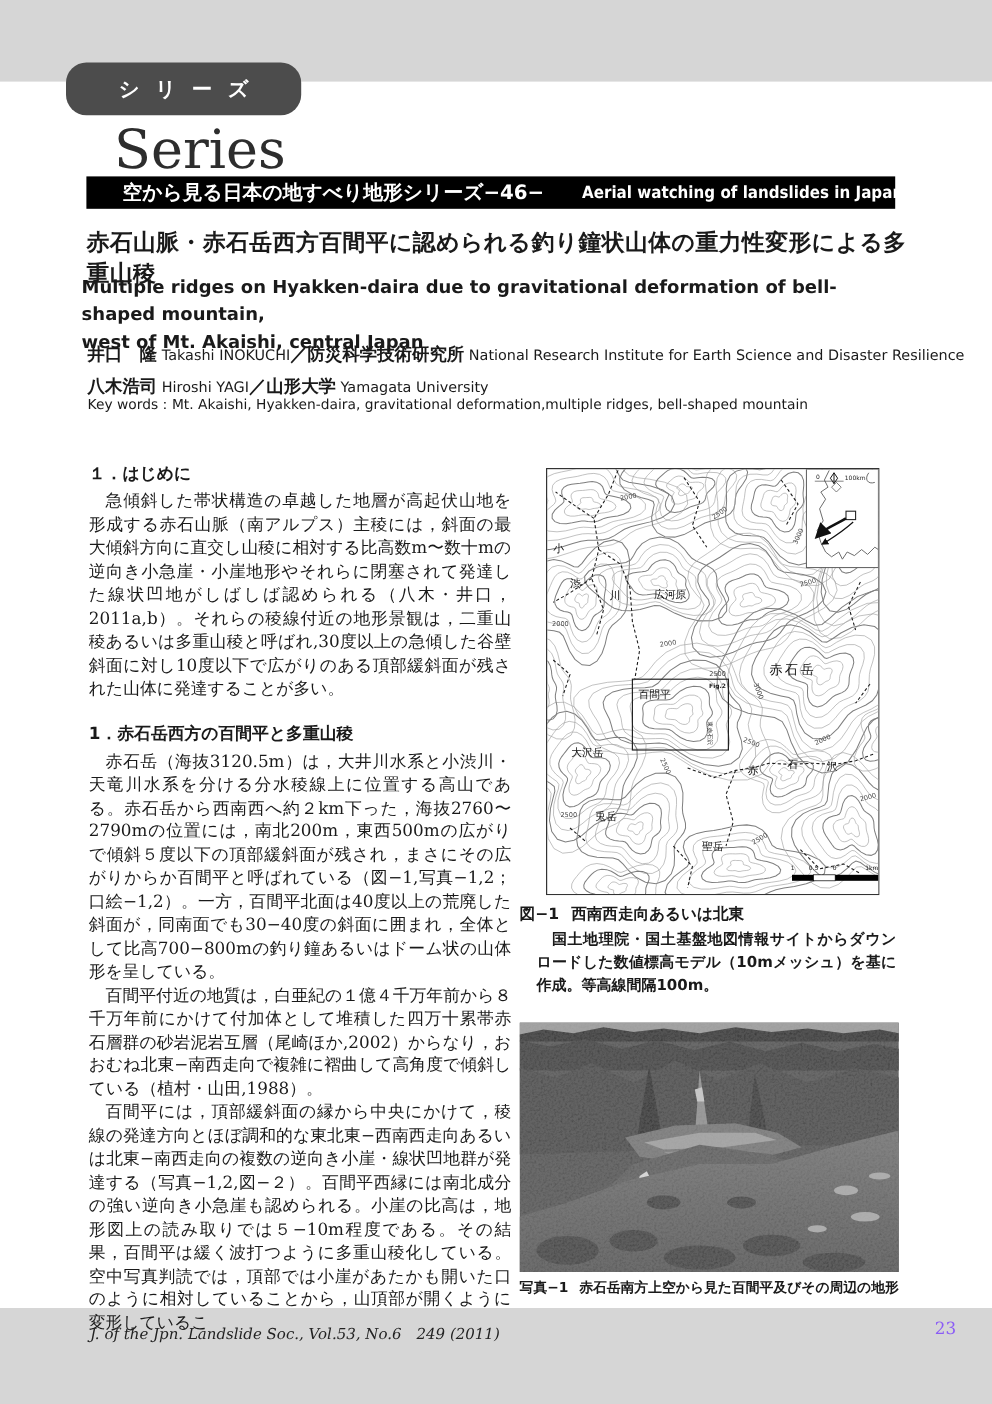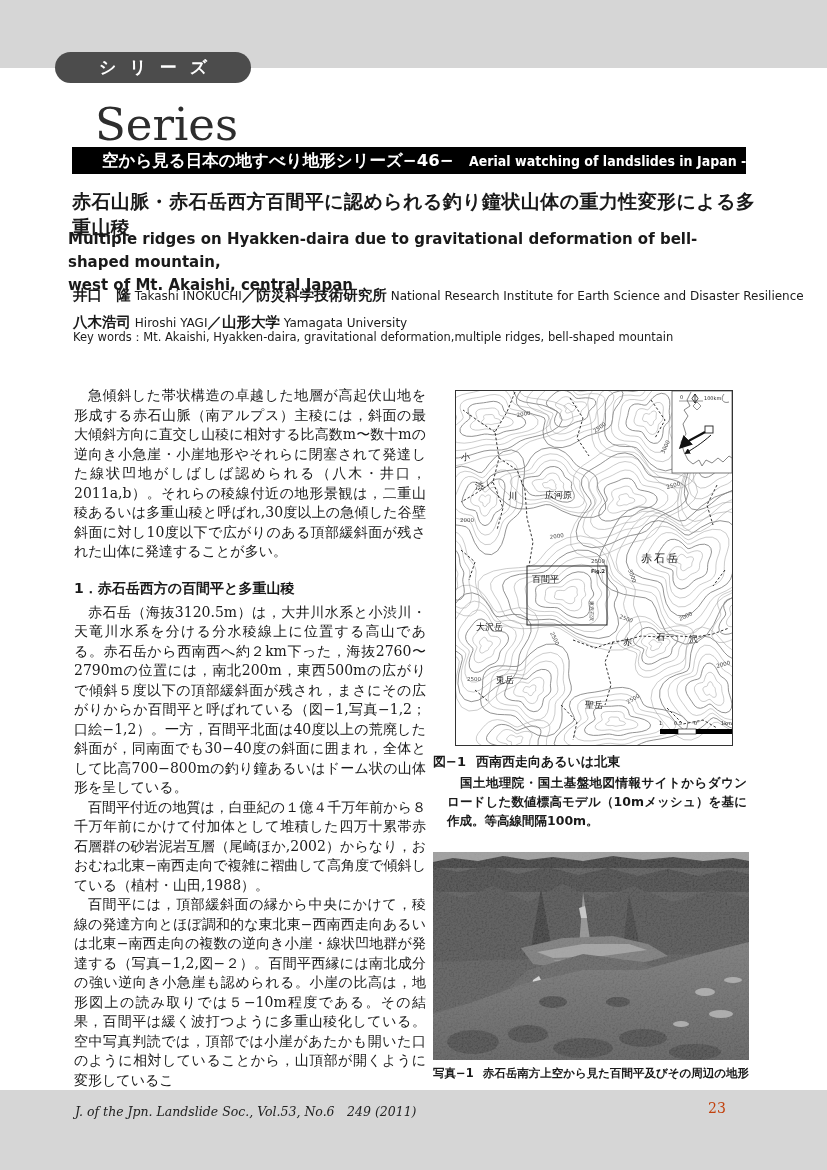--- a/index.html
+++ b/index.html
@@ -6,34 +6,34 @@
   body{
     width:827px;height:1170px;position:relative;overflow:hidden;
     background:#ffffff;color:#1a1a1a;
     font-family:"DejaVu Serif","Liberation Serif",serif;
   }
   .band{position:absolute;left:0;width:827px;background:#d6d6d6;}
   .band.top{top:0;height:68px;}
   .band.bottom{top:1090px;height:80px;}
 
   .series-pill{
-    position:absolute;left:55px;top:52px;width:196px;height:31px;
+    position:absolute;left:55px;top:52px;width:196px;height:44px;
     background:#4c4c4c;border-radius:17px;color:#fff;
     font-family:"DejaVu Sans","Liberation Sans",sans-serif;font-weight:bold;font-size:17px;
     display:flex;align-items:center;justify-content:center;
     letter-spacing:13px;text-indent:13px;
   }
   .series-word{
     position:absolute;left:95px;top:98px;
     font-family:"DejaVu Serif","Liberation Serif",serif;font-size:45px;color:#2d2d2d;
   }
   .banner{
     position:absolute;left:72px;top:147px;width:674px;height:27px;background:#000;
     color:#fff;display:flex;align-items:center;padding-left:30px;box-sizing:border-box;
-    font-family:"DejaVu Sans","Liberation Sans",sans-serif;white-space:nowrap;
+    font-family:"DejaVu Sans","Liberation Sans",sans-serif;white-space:nowrap;gap:16px;
   }
   .banner .jp{font-weight:bold;font-size:16.5px;}
   .banner .en{font-weight:bold;font-size:14px;margin-left:16px;display:inline-block;transform:scaleX(.9);transform-origin:left center;}
 
   .title-jp{
     position:absolute;left:72px;top:189px;width:690px;
     font-family:"DejaVu Sans","Liberation Sans",sans-serif;font-weight:bold;font-size:19px;letter-spacing:.4px;
   }
   .title-en{
     position:absolute;left:68px;top:228px;width:660px;
@@ -74,21 +74,21 @@
   }
   .photo-wrap{margin-top:22px;width:316px;height:208px;}
   .photo-caption{margin-top:6px;font-family:"DejaVu Sans","Liberation Sans",sans-serif;font-weight:bold;font-size:11.5px;white-space:nowrap;}
   .photo-caption .cap-title{margin-left:9px;}
 
   .footer-journal{
     position:absolute;left:75px;top:1104px;
     font-style:italic;font-size:12.5px;color:#222;
   }
   .footer-page{
-    position:absolute;left:708px;top:1100px;font-size:14px;color:#c2410c;
+    position:absolute;left:779px;top:1100px;font-size:14px;color:#8b5cf6;
   }
 </style>
 </head>
 <body>
 
 <div class="band top"></div>
 <div class="band bottom"></div>
 
 <div class="series-pill">
   <span>シリーズ</span>
@@ -114,20 +114,21 @@
     <span class="jp">八木浩司</span><span class="en"> Hiroshi YAGI</span><span class="jp">／</span><span class="jp">山形大学</span><span class="en"> Yamagata University</span>
   </div>
 </div>
 
 <div class="keywords">
   <div>Key words：Mt. Akaishi, Hyakken-daira, gravitational deformation,multiple ridges, bell-shaped mountain</div>
 </div>
 
 <div class="col-left">
   <div class="section">
+    <h3>１．はじめに</h3>
     <p>急傾斜した帯状構造の卓越した地層が高起伏山地を形成する赤石山脈（南アルプス）主稜には，斜面の最大傾斜方向に直交し山稜に相対する比高数m〜数十mの逆向き小急崖・小崖地形やそれらに閉塞されて発達した線状凹地がしばしば認められる（八木・井口，2011a,b）。それらの稜線付近の地形景観は，二重山稜あるいは多重山稜と呼ばれ,30度以上の急傾した谷壁斜面に対し10度以下で広がりのある頂部緩斜面が残された山体に発達することが多い。</p>
   </div>
   <div class="section">
     <h3>1．赤石岳西方の百間平と多重山稜</h3>
     <p>赤石岳（海抜3120.5m）は，大井川水系と小渋川・天竜川水系を分ける分水稜線上に位置する高山である。赤石岳から西南西へ約２km下った，海抜2760〜2790mの位置には，南北200m，東西500mの広がりで傾斜５度以下の頂部緩斜面が残され，まさにその広がりからか百間平と呼ばれている（図−1,写真−1,2；口絵−1,2）。一方，百間平北面は40度以上の荒廃した斜面が，同南面でも30−40度の斜面に囲まれ，全体として比高700−800mの釣り鐘あるいはドーム状の山体形を呈している。</p>
     <p>百間平付近の地質は，白亜紀の１億４千万年前から８千万年前にかけて付加体として堆積した四万十累帯赤石層群の砂岩泥岩互層（尾崎ほか,2002）からなり，おおむね北東−南西走向で複雑に褶曲して高角度で傾斜している（植村・山田,1988）。</p>
     <p>百間平には，頂部緩斜面の縁から中央にかけて，稜線の発達方向とほぼ調和的な東北東−西南西走向あるいは北東−南西走向の複数の逆向き小崖・線状凹地群が発達する（写真−1,2,図−２）。百間平西縁には南北成分の強い逆向き小急崖も認められる。小崖の比高は，地形図上の読み取りでは５−10m程度である。その結果，百間平は緩く波打つように多重山稜化している。空中写真判読では，頂部では小崖があたかも開いた口のように相対していることから，山頂部が開くように変形しているこ</p>
   </div>
 </div>
 

